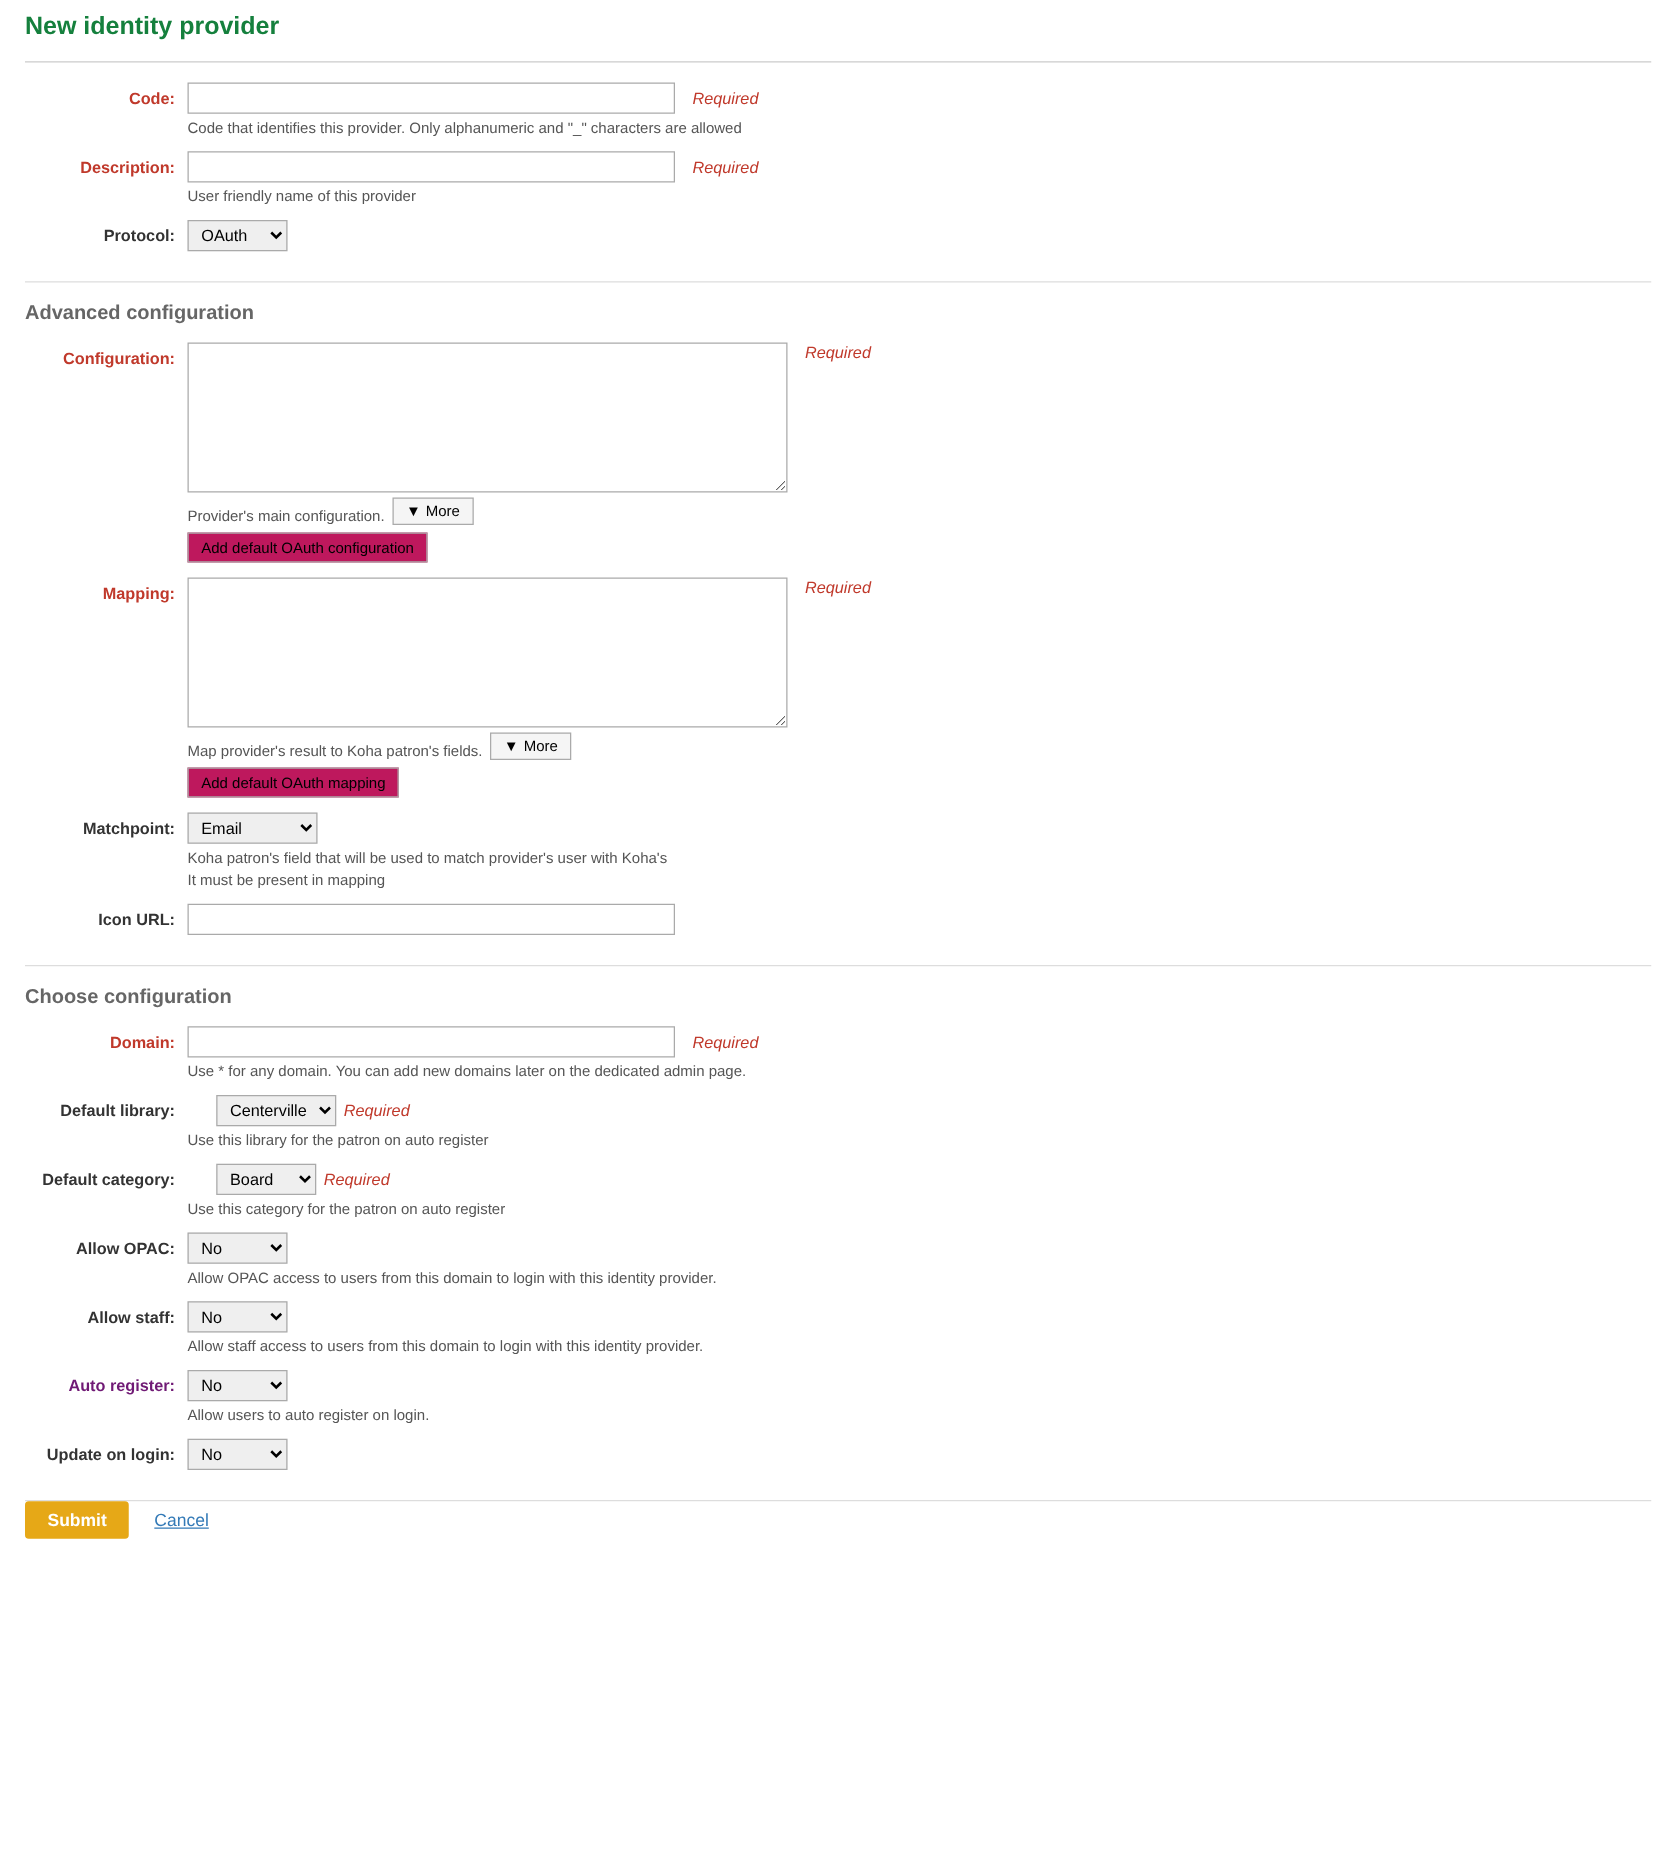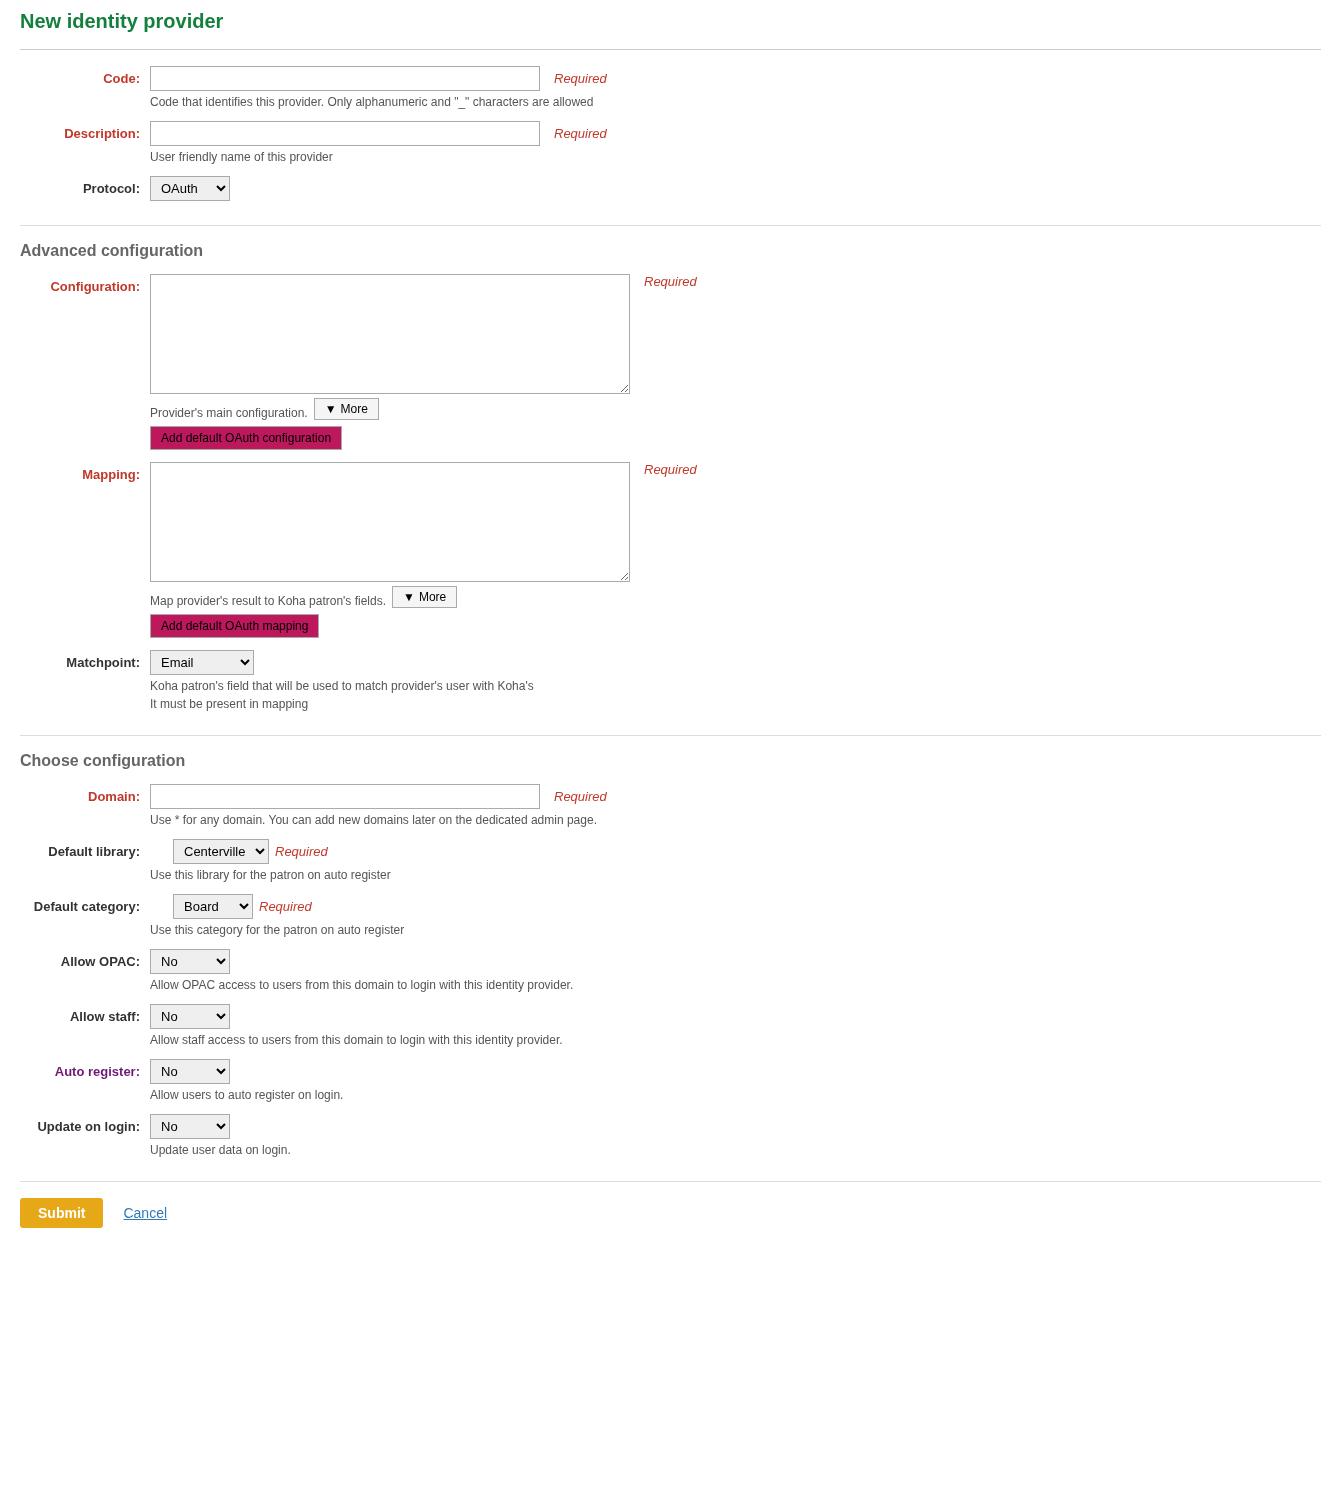--- a/index.html
+++ b/index.html
@@ -122,21 +122,20 @@
       cursor: pointer;
       padding: 7px 10px;
       text-decoration: underline;
     }
     .form-actions {
       margin-top: 20px;
       display: flex;
       align-items: center;
       gap: 10px;
       border-top: 1px solid #ddd;
-      padding-top: 16px;
     }
     .section-divider {
       border: none;
       border-top: 1px solid #ddd;
       margin: 16px 0;
     }
     .select-with-required {
       display: flex;
       align-items: center;
       gap: 6px;
@@ -235,20 +234,26 @@
       <select>
         <option>Email</option>
         <option>Username</option>
         <option>cardnumber</option>
       </select>
       <div class="help-text">Koha patron's field that will be used to match provider's user with Koha's</div>
       <div class="help-text">It must be present in mapping</div>
     </div>
   </div>
 
+  <div class="form-row">
+    <div class="form-label black" style="color:#333;">Icon URL:</div>
+    <div class="form-content">
+      <input type="text" style="">
+    </div>
+  </div>
 </div>
 
 <hr class="section-divider">
 
 <div class="section">
   <h2>Choose configuration</h2>
 
   <div class="form-row">
     <div class="form-label">Domain:</div>
     <div class="form-content">
@@ -319,21 +324,20 @@
     </div>
   </div>
 
   <div class="form-row">
     <div class="form-label black" style="color:#333;">Update on login:</div>
     <div class="form-content">
       <select>
         <option>No</option>
         <option>Yes</option>
       </select>
-      <div class="help-text">Update user data on login.</div>
     </div>
   </div>
 </div>
 
 <div class="form-actions">
   <button class="btn-submit">Submit</button>
   <button class="btn-cancel">Cancel</button>
 </div>
 
 </body></html>

